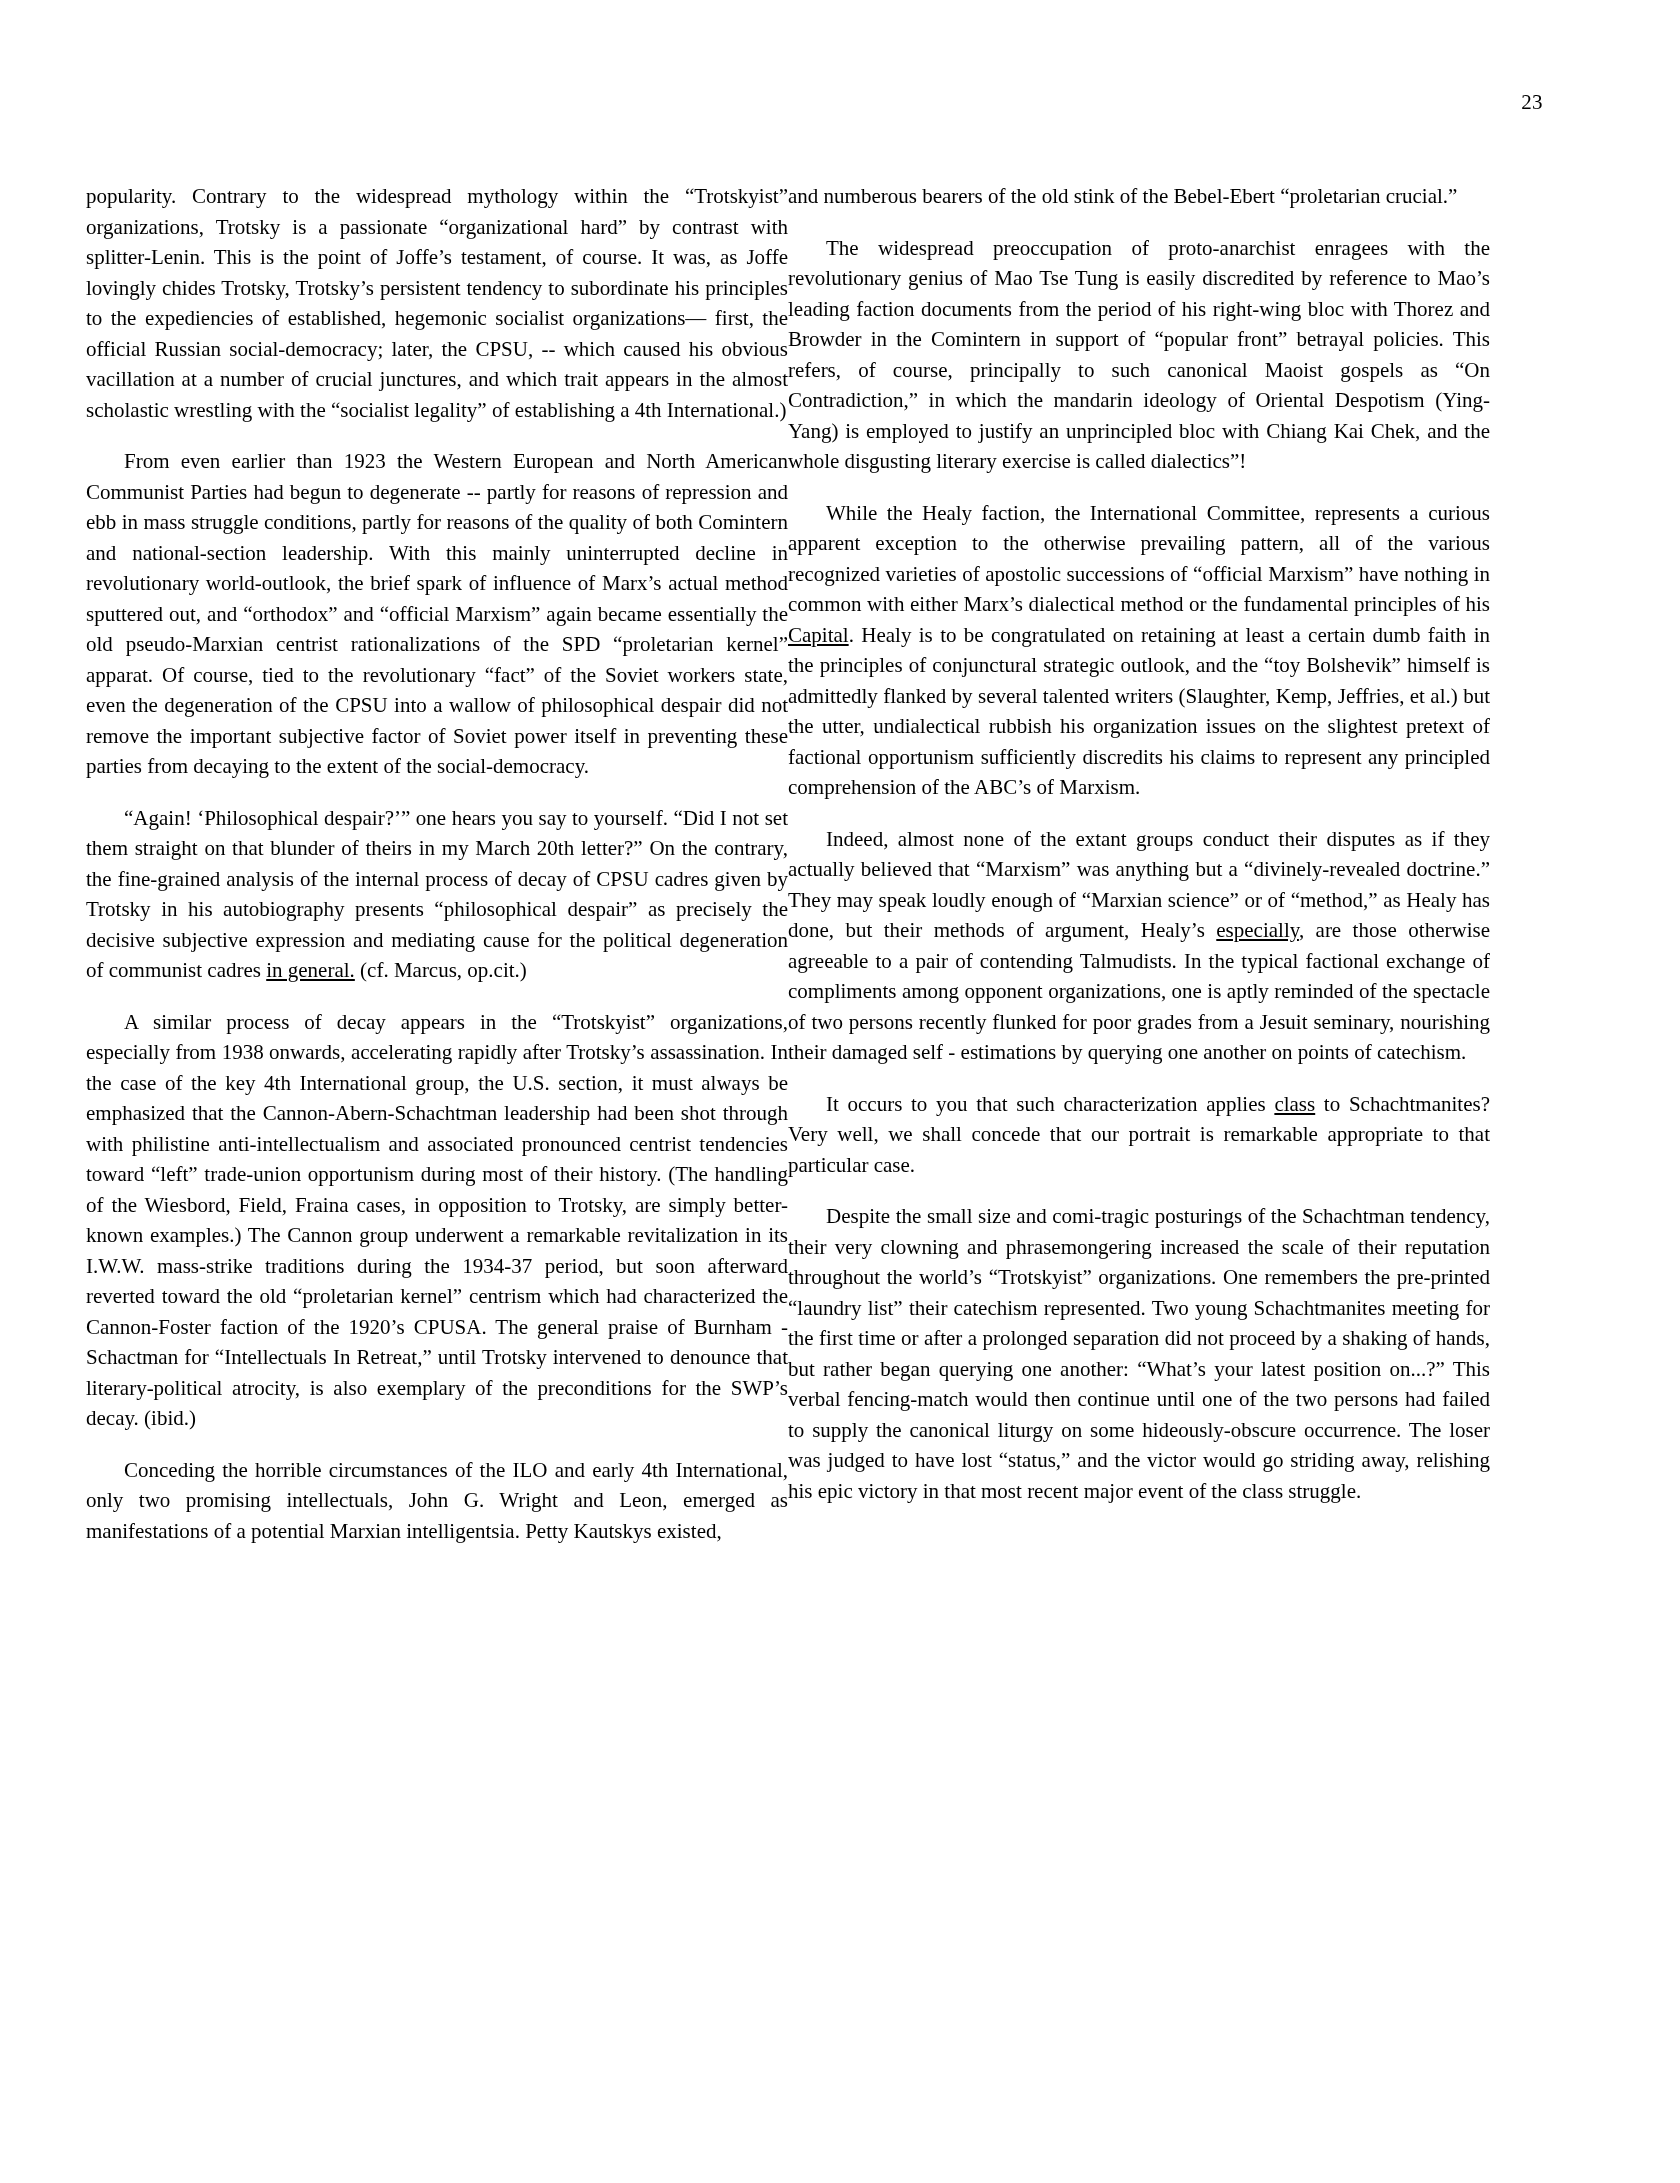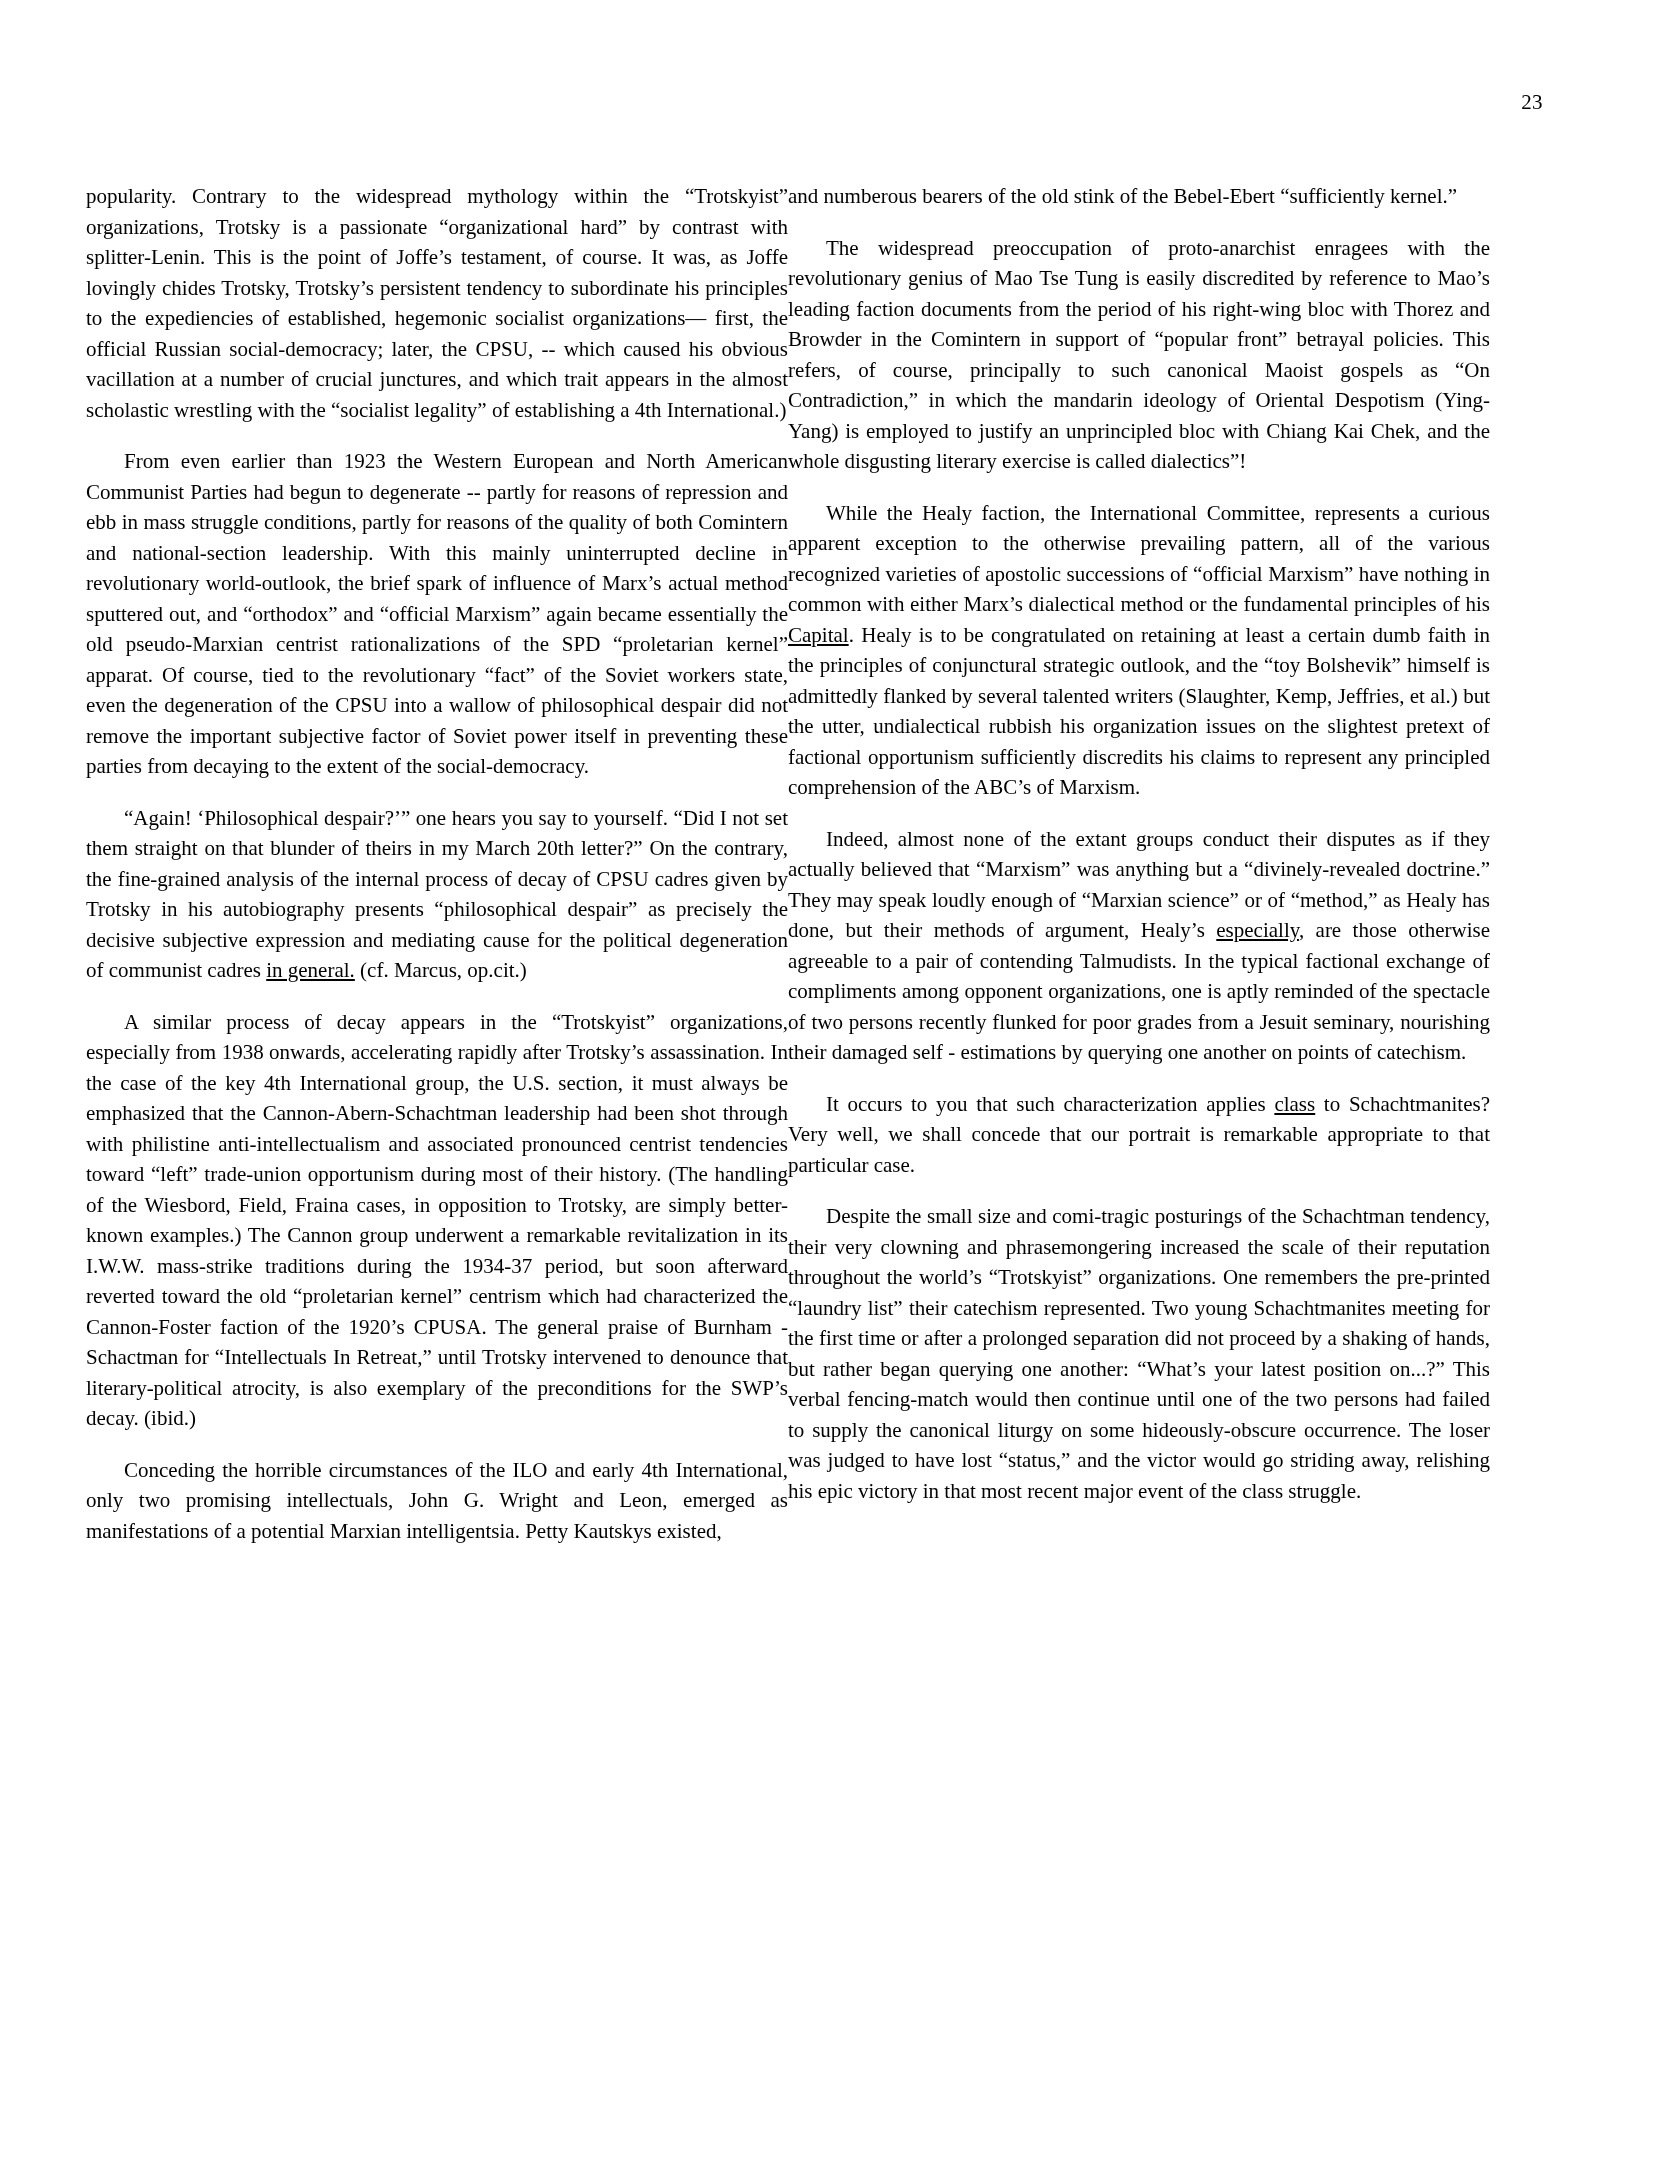--- a/index.html
+++ b/index.html
@@ -68,21 +68,21 @@
 
   <div class="columns">
     <div class="col" id="left-col">
         <p class="noindent">popularity. Contrary to the widespread mythology within the “Trotskyist” organizations, Trotsky is a passionate “organizational hard” by contrast with splitter-Lenin. This is the point of Joffe’s testament, of course. It was, as Joffe lovingly chides Trotsky, Trotsky’s persistent tendency to subordinate his principles to the expediencies of established, hegemonic socialist organizations— first, the official Russian social-democracy; later, the CPSU, -- which caused his obvious vacillation at a number of crucial junctures, and which trait appears in the almost scholastic wrestling with the “socialist legality” of establishing a 4th International.)</p>
         <p>From even earlier than 1923 the Western European and North American Communist Parties had begun to degenerate -- partly for reasons of repression and ebb in mass struggle conditions, partly for reasons of the quality of both Comintern and national-section leadership. With this mainly uninterrupted decline in revolutionary world-outlook, the brief spark of influence of Marx’s actual method sputtered out, and “orthodox” and “official Marxism” again became essentially the old pseudo-Marxian centrist rationalizations of the SPD “proletarian kernel” apparat. Of course, tied to the revolutionary “fact” of the Soviet workers state, even the degeneration of the CPSU into a wallow of philosophical despair did not remove the important subjective factor of Soviet power itself in preventing these parties from decaying to the extent of the social-democracy.</p>
         <p>“Again! ‘Philosophical despair?’” one hears you say to yourself. “Did I not set them straight on that blunder of theirs in my March 20th letter?” On the contrary, the fine-grained analysis of the internal process of decay of CPSU cadres given by Trotsky in his autobiography presents “philosophical despair” as precisely the decisive subjective expression and mediating cause for the political degeneration of communist cadres <u>in general.</u> (cf. Marcus, op.cit.)</p>
         <p>A similar process of decay appears in the “Trotskyist” organizations, especially from 1938 onwards, accelerating rapidly after Trotsky’s assassination. In the case of the key 4th International group, the U.S. section, it must always be emphasized that the Cannon-Abern-Schachtman leadership had been shot through with philistine anti-intellectualism and associated pronounced centrist tendencies toward “left” trade-union opportunism during most of their history. (The handling of the Wiesbord, Field, Fraina cases, in opposition to Trotsky, are simply better-known examples.) The Cannon group underwent a remarkable revitalization in its I.W.W. mass-strike traditions during the 1934-37 period, but soon afterward reverted toward the old “proletarian kernel” centrism which had characterized the Cannon-Foster faction of the 1920’s CPUSA. The general praise of Burnham - Schactman for “Intellectuals In Retreat,” until Trotsky intervened to denounce that literary-political atrocity, is also exemplary of the preconditions for the SWP’s decay. (ibid.)</p>
         <p>Conceding the horrible circumstances of the ILO and early 4th International, only two promising intellectuals, John G. Wright and Leon, emerged as manifestations of a potential Marxian intelligentsia. Petty Kautskys existed,</p>
       </div>
     <div class="col" id="right-col">
-        <p class="noindent">and numberous bearers of the old stink of the Bebel-Ebert “sufficiently kernel.”</p>
+        <p class="noindent">and numberous bearers of the old stink of the Bebel-Ebert “proletarian crucial.”</p>
         <p>The widespread preoccupation of proto-anarchist enragees with the revolutionary genius of Mao Tse Tung is easily discredited by reference to Mao’s leading faction documents from the period of his right-wing bloc with Thorez and Browder in the Comintern in support of “popular front” betrayal policies. This refers, of course, principally to such canonical Maoist gospels as “On Contradiction,” in which the mandarin ideology of Oriental Despotism (Ying-Yang) is employed to justify an unprincipled bloc with Chiang Kai Chek, and the whole disgusting literary exercise is called dialectics”!</p>
         <p>While the Healy faction, the International Committee, represents a curious apparent exception to the otherwise prevailing pattern, all of the various recognized varieties of apostolic successions of “official Marxism” have nothing in common with either Marx’s dialectical method or the fundamental principles of his <u>Capital</u>. Healy is to be congratulated on retaining at least a certain dumb faith in the principles of conjunctural strategic outlook, and the “toy Bolshevik” himself is admittedly flanked by several talented writers (Slaughter, Kemp, Jeffries, et al.) but the utter, undialectical rubbish his organization issues on the slightest pretext of factional opportunism sufficiently discredits his claims to represent any principled comprehension of the ABC’s of Marxism.</p>
         <p>Indeed, almost none of the extant groups conduct their disputes as if they actually believed that “Marxism” was anything but a “divinely-revealed doctrine.” They may speak loudly enough of “Marxian science” or of “method,” as Healy has done, but their methods of argument, Healy’s <u>especially</u>, are those otherwise agreeable to a pair of contending Talmudists. In the typical factional exchange of compliments among opponent organizations, one is aptly reminded of the spectacle of two persons recently flunked for poor grades from a Jesuit seminary, nourishing their damaged self - estimations by querying one another on points of catechism.</p>
         <p>It occurs to you that such characterization applies <u>class</u> to Schachtmanites? Very well, we shall concede that our portrait is remarkable appropriate to that particular case.</p>
         <p>Despite the small size and comi-tragic posturings of the Schachtman tendency, their very clowning and phrasemongering increased the scale of their reputation throughout the world’s “Trotskyist” organizations. One remembers the pre-printed “laundry list” their catechism represented. Two young Schachtmanites meeting for the first time or after a prolonged separation did not proceed by a shaking of hands, but rather began querying one another: “What’s your latest position on...?” This verbal fencing-match would then continue until one of the two persons had failed to supply the canonical liturgy on some hideously-obscure occurrence. The loser was judged to have lost “status,” and the victor would go striding away, relishing his epic victory in that most recent major event of the class struggle.</p>
       </div>
   </div>
 
 </div>
 

